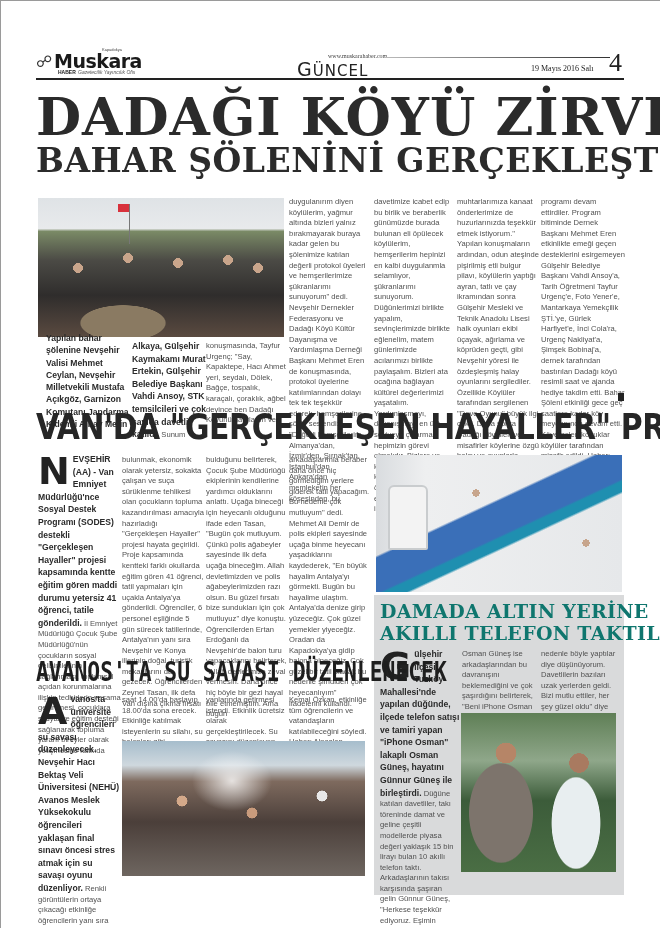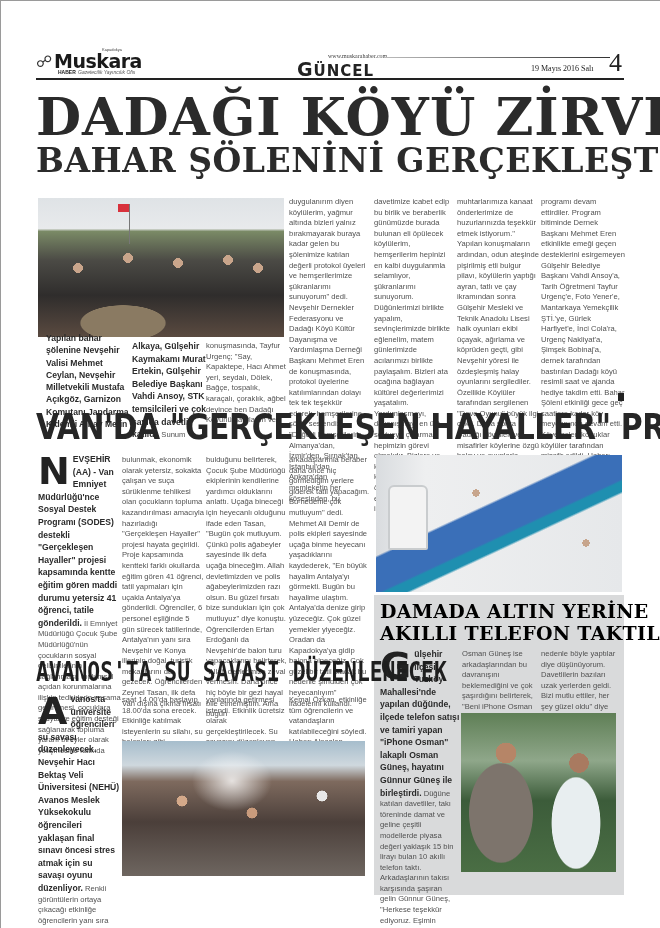--- a/index.html
+++ b/index.html
@@ -9,21 +9,21 @@
   .abs { position: absolute; }
 
   
   .logo { left: 36px; top: 50px; width: 100px; height: 28px; }
   .logo-mark { position: absolute; left: 0; top: 2px; font-size: 16px; color: #333; }
   .logo-name { position: absolute; left: 18px; top: 0; font-family: "DejaVu Sans", sans-serif; font-weight: bold; font-size: 19px; letter-spacing: -0.5px; color: #1a1a1a; }
   .logo-haber { position: absolute; left: 22px; top: 19px; font-size: 5px; font-weight: bold; color: #222; }
   .logo-sub { position: absolute; left: 42px; top: 19px; font-size: 5px; font-style: italic; color: #555; }
   .logo-top { position: absolute; left: 66px; top: -3px; font-size: 4px; color: #444; }
   .rule-top { left: 36px; top: 78px; width: 588px; height: 1.5px; background: #222; }
-  .section-name { left: 297px; top: 58px; font-family: "DejaVu Sans", sans-serif; font-weight: bold; font-size: 15px; letter-spacing: 1px; color: #222; }
+  .section-name { left: 297px; top: 58px; font-family: "DejaVu Sans", sans-serif; font-weight: normal; font-size: 15px; letter-spacing: 1px; color: #222; }
   .section-name .first { font-size: 19px; }
   .site-url { left: 328px; top: 53px; font-family: "Liberation Serif", serif; font-size: 6px; color: #444; }
   .url-line { left: 384px; top: 57px; width: 226px; height: 1px; background: linear-gradient(to right, #bbb, #333); }
   .pub-date { left: 531px; top: 64px; font-family: "Liberation Serif", serif; font-size: 8px; color: #222; }
   .page-no { left: 609px; top: 50px; font-family: "Liberation Serif", serif; font-size: 26px; line-height: 26px; color: #222; }
 
   
   .stencil { font-family: "DejaVu Serif", serif; font-weight: bold; color: #2b2b2b; white-space: nowrap; text-align: center; transform-origin: left top; }
   .h1a { left: 36px; top: 90px; width: 592px; font-size: 52px; line-height: 54px; letter-spacing: 1px; }
   .h1b { left: 36px; top: 143px; width: 592px; font-size: 33px; line-height: 36px; letter-spacing: 0.5px; }
@@ -76,21 +76,21 @@
     background:
       radial-gradient(ellipse 45px 70px at 40px 100px, #7d746c 70%, transparent 72%),
       radial-gradient(circle 17px at 45px 40px, #b68567 60%, transparent 62%),
       radial-gradient(ellipse 40px 75px at 115px 110px, #e8eef0 60%, transparent 62%),
       radial-gradient(circle 16px at 118px 50px, #a97a60 60%, transparent 62%),
       linear-gradient(to bottom, #5f7f56 0%, #8fa78a 30%, #3c5c3a 55%, #4a6e44 100%);
   }
 
   
   .box { left: 374px; top: 595px; width: 250px; height: 300px; background: #d9dadb; }
-  .box-title { left: 380px; top: 600px; width: 240px; font-family: "DejaVu Serif", serif; font-weight: bold; text-align: right; color: #000000; white-space: nowrap; }
+  .box-title { left: 380px; top: 600px; width: 240px; font-family: "DejaVu Serif", serif; font-weight: bold; text-align: right; color: #0f766e; white-space: nowrap; }
   .bt1 { font-size: 19px; line-height: 22px; letter-spacing: 0.3px; }
   .bt2 { font-size: 19px; line-height: 22px; letter-spacing: 0.3px; }
 
   .end-mark { width: 6px; height: 8px; background: #222; }
 </style>
 </head>
 <body>
 
 <div class="frame"></div>
 

